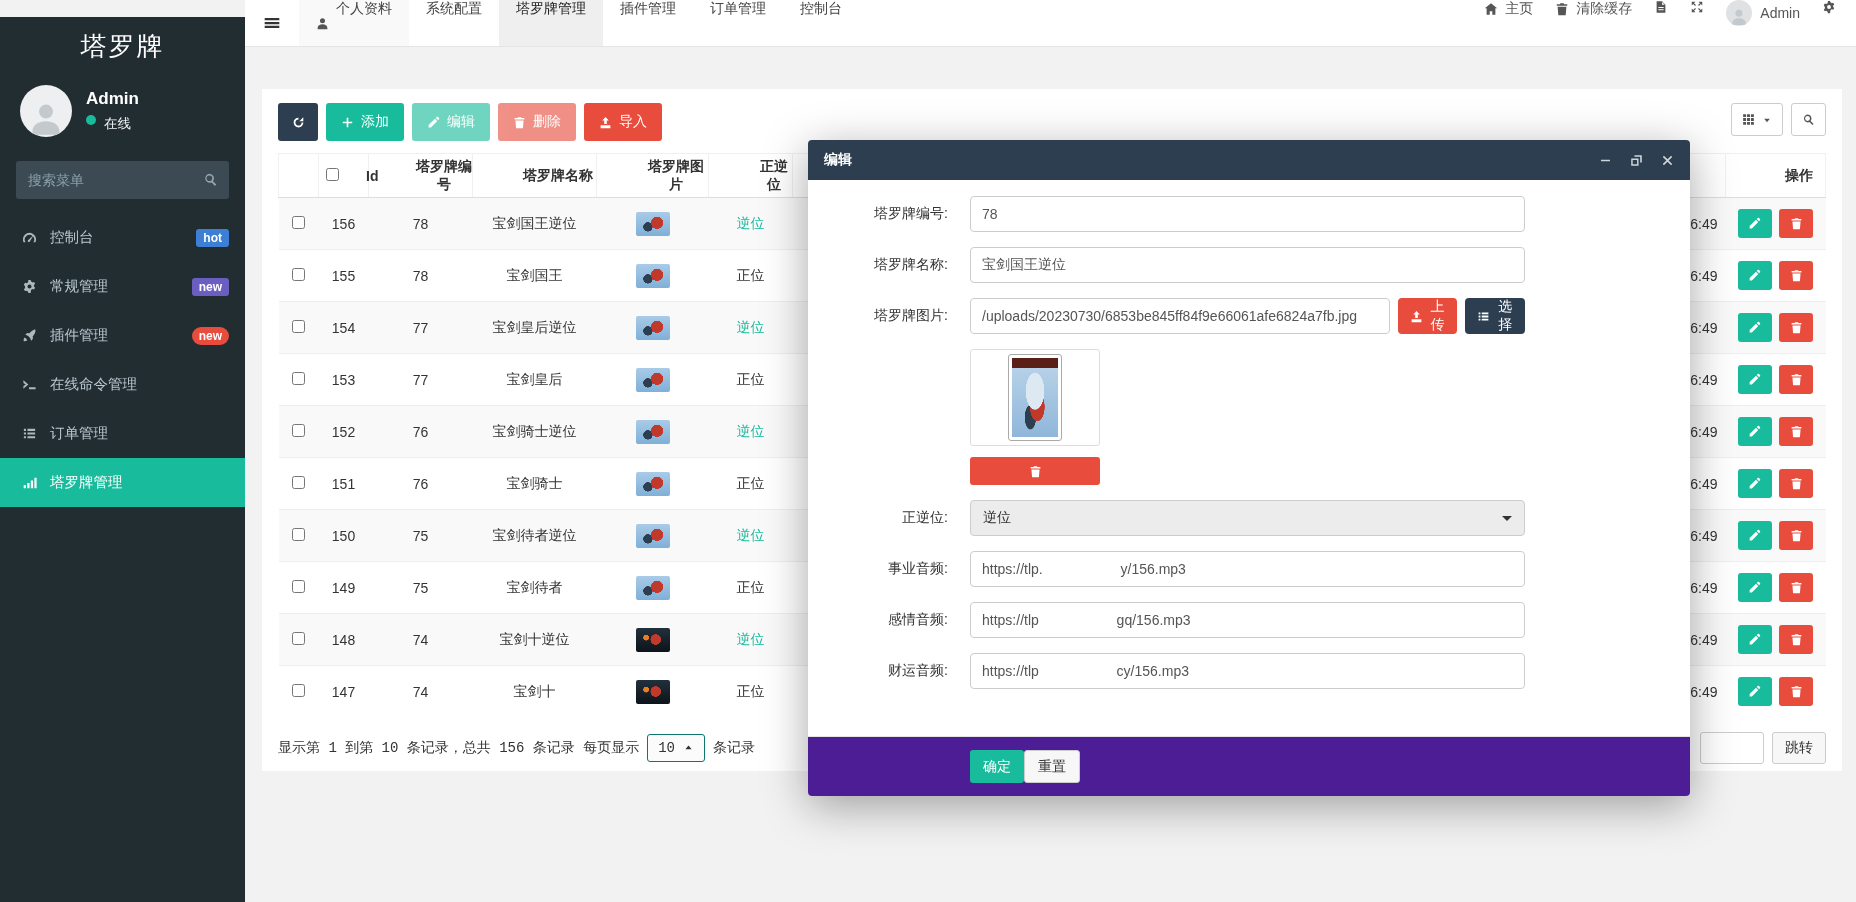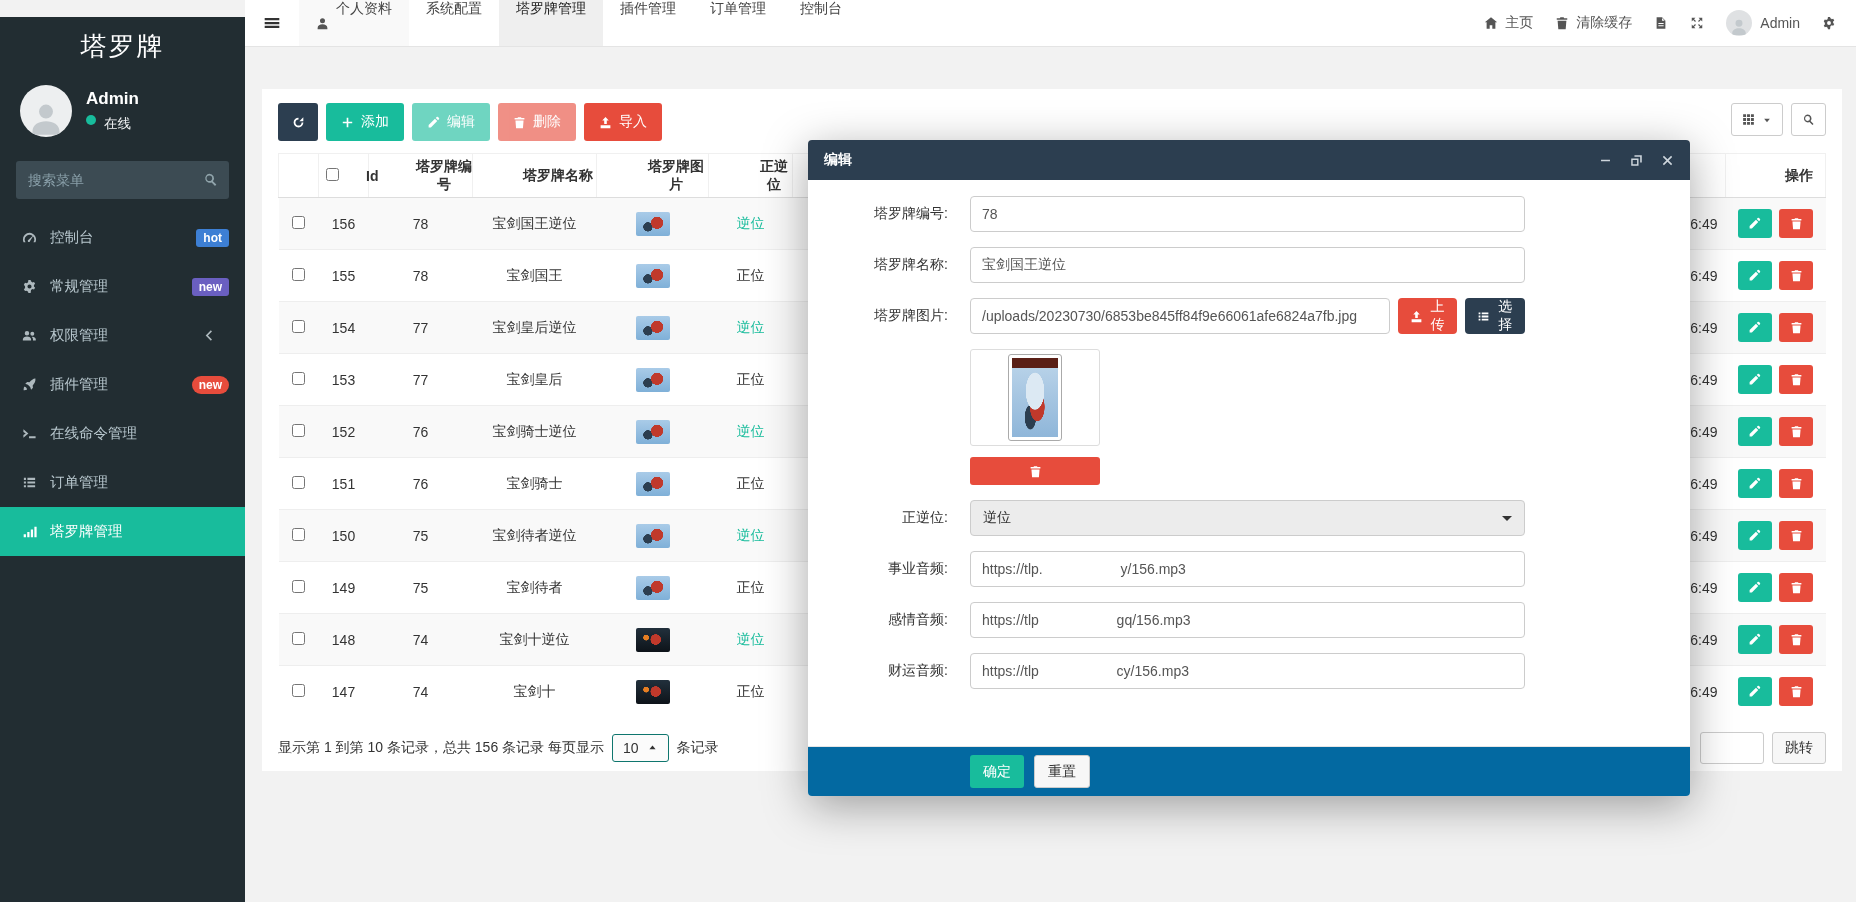--- a/index.html
+++ b/index.html
@@ -37,21 +37,21 @@
   .chev { font-size:13px; color:#8fa3ad; }
 
   
   .topnav { position:absolute; left:245px; right:0; top:0; height:47px; background:#fff; border-bottom:1px solid #e4e4e4; display:flex; align-items:stretch; justify-content:space-between; z-index:2; }
   .nav-left { display:flex; align-items:stretch; }
   .menu-toggle { padding:0 18px; display:flex; align-items:center; font-size:18px; color:#333; cursor:pointer; }
   .nav-tab { display:flex; gap:7px; padding:0 17px; font-size:14px; color:#444; cursor:pointer; }
   .nav-tab .ic { font-size:13px; color:#555; }
   .nav-tab.shade { background:#f9f9f9; }
   .nav-tab.active { background:#efefef; color:#222; }
-  .nav-right { display:flex; align-items:center; gap:22px; padding-right:20px; color:#555; }
+  .nav-right { display:flex; align-items:flex-start; gap:22px; padding-right:20px; color:#555; }
   .nav-link { display:flex; align-items:center; gap:7px; cursor:pointer; }
   .nav-link .ic, .nav-tool { font-size:14px; color:#555; cursor:pointer; }
   .nav-user { display:flex; align-items:center; gap:8px; cursor:pointer; color:#555; }
 
   
   .content { position:absolute; left:245px; right:0; top:47px; bottom:0; background:#f2f2f2; }
   .card { margin:42px 14px 0 17px; background:#fff; padding:14px 16px; height:682px; }
 
   .toolbar { display:flex; align-items:flex-start; justify-content:space-between; margin-bottom:12px; }
   .tool-group { display:flex; gap:8px; }
@@ -80,21 +80,21 @@
                 radial-gradient(circle at 30% 40%, #e67e22 0 10%, transparent 11%),
                 linear-gradient(180deg,#22303c,#0d1319); }
   .pos { cursor:pointer; }
   .pos[data-pos="逆位"] { color:#18bc9c; }
   td.time { text-align:right; padding-right:8px; }
   td.ops .mini { display:inline-flex; align-items:center; justify-content:center; width:34px; height:29px; border:none; border-radius:3px; color:#fff; cursor:pointer; margin:0 2px; }
   td.ops .mini .ic { font-size:13px; }
 
   
   .pagebar { display:flex; align-items:center; justify-content:space-between; margin-top:14px; font-size:14px; color:#333; }
-  .pageinfo { display:flex; align-items:center; gap:8px; }
+  .pageinfo { display:flex; align-items:center; gap:8px;font-family:Liberation Mono, monospace; }
   .psize { display:inline-flex; align-items:center; gap:8px; border:1px solid #0f766e; background:#fbfbfb; border-radius:3px; padding:5px 10px; cursor:pointer; }
   .psize .ic { font-size:11px; color:#333; }
   .pagejump { display:flex; align-items:center; gap:8px; }
   .jump-input { width:64px; height:32px; border:1px solid #ccc; border-radius:3px; padding:0 8px; font-size:14px; }
   .pagejump .btn { height:32px; padding:0 12px; }
 
   
   .modal { position:absolute; left:808px; top:140px; width:882px; height:656px; background:#fff; border-radius:4px; box-shadow:0 10px 45px rgba(0,0,0,.35); z-index:5; display:flex; flex-direction:column; overflow:hidden; }
   .modal-header { height:40px; background:#2c3e50; display:flex; align-items:center; justify-content:space-between; padding:0 16px; cursor:move; }
   .modal-title { color:#fff; font-size:14px; font-weight:bold; }
@@ -111,21 +111,21 @@
   .tarot-card { width:52px; height:85px; border:3px solid #fff; outline:1px solid #aaa; border-radius:2px;
     background: linear-gradient(#5a1f16,#5a1f16) 0 0/100% 13% no-repeat,
                 radial-gradient(ellipse at 50% 42%, #dce9f3 0 28%, transparent 29%),
                 radial-gradient(ellipse at 55% 62%, #c0392b 0 20%, transparent 21%),
                 radial-gradient(ellipse at 40% 75%, #2c3e50 0 14%, transparent 15%),
                 linear-gradient(180deg,#bcd5ea,#8fb6d9); }
   .del-btn { width:130px; height:28px; margin-top:11px; background:#e74c3c; border:none; border-radius:3px; color:#fff; display:flex; align-items:center; justify-content:center; cursor:pointer; }
   .del-btn .ic { font-size:13px; }
   .select { width:100%; height:36px; background:#ececec; border:1px solid #ccc; border-radius:4px; display:flex; align-items:center; justify-content:space-between; padding:0 12px; color:#333; cursor:pointer; }
   .sel-caret { width:0; height:0; border-left:5px solid transparent; border-right:5px solid transparent; border-top:5px solid #333; }
-  .modal-footer { height:50px; background:#0369a1; border-top:1px solid #e5e5e5; display:flex; align-items:center; gap:10px; padding-left:162px; }
+  .modal-footer { height:60px; background:#4c1d95; border-top:1px solid #e5e5e5; display:flex; align-items:center; padding-left:162px; }
   .modal-footer .btn { height:33px; padding:0 13px; }
 </style>
 </head>
 <body>
 
 <div class="page">
 
   <aside class="sidebar">
     <div class="brand">塔罗牌</div>
     <div class="user-panel">
@@ -164,33 +164,20 @@
         <span class="badge badge-hot">hot</span>
       </div>
       <div class="side-item">
         <span class="ic">
             <svg viewBox="0 0 16 16" aria-hidden="true">
               <path fill-rule="evenodd" d="M6.8 1h2.4l.4 1.7c.5.2 1 .5 1.5.9l1.7-.5 1.2 2-1.3 1.2a5.6 5.6 0 010 1.7l1.3 1.2-1.2 2-1.7-.5c-.5.4-1 .7-1.5.9L9.2 15H6.8l-.4-1.7a5.5 5.5 0 01-1.5-.9l-1.7.5-1.2-2 1.3-1.2a5.6 5.6 0 010-1.7L2 6.1l1.2-2 1.7.5c.5-.4 1-.7 1.5-.9zM8 5.8A2.2 2.2 0 108 10.2 2.2 2.2 0 008 5.8z"></path>
             </svg>
           </span>
         <span class="side-label">常规管理</span>
         <span class="badge badge-purple">new</span>
-      </div>
-      <div class="side-item">
-        <span class="ic">
-            <svg viewBox="0 0 16 16" aria-hidden="true">
-              <path d="M5.3 3.2a2.4 2.4 0 110 4.8 2.4 2.4 0 010-4.8zM11 4a2.1 2.1 0 110 4.2A2.1 2.1 0 0111 4zM5.3 9c2.4 0 4.4 1.2 4.4 3.2v1.2H.9v-1.2C.9 10.2 2.9 9 5.3 9zM11 9.3c1.9 0 3.7 1 3.7 2.7v1.4h-3v-1.2c0-1-.5-1.9-1.3-2.6z"></path>
-            </svg>
-          </span>
-        <span class="side-label">权限管理</span>
-        <span class="chev ic">
-            <svg viewBox="0 0 16 16" aria-hidden="true">
-              <path d="M10.5 2.5L5 8l5.5 5.5 1.2-1.2L7.4 8l4.3-4.3z"></path>
-            </svg>
-          </span>
       </div>
       <div class="side-item">
         <span class="ic">
             <svg viewBox="0 0 16 16" aria-hidden="true">
               <path d="M14.3 1.7c.3 2.8-.8 5.2-2.9 7.3l.3 2.5-2 2-1-2.8-2.4-2.4-2.8-1 2-2 2.5.3C10 3.5 12.4 1.4 14.3 1.7zM4.6 11.4c.6.6.8 1.3.6 2.1-.8.4-1.9.6-3.5.5 0-1.5.2-2.7.6-3.5.8-.2 1.7.2 2.3.9z"></path>
             </svg>
           </span>
         <span class="side-label">插件管理</span>
         <span class="badge badge-pill">new</span>
       </div>

